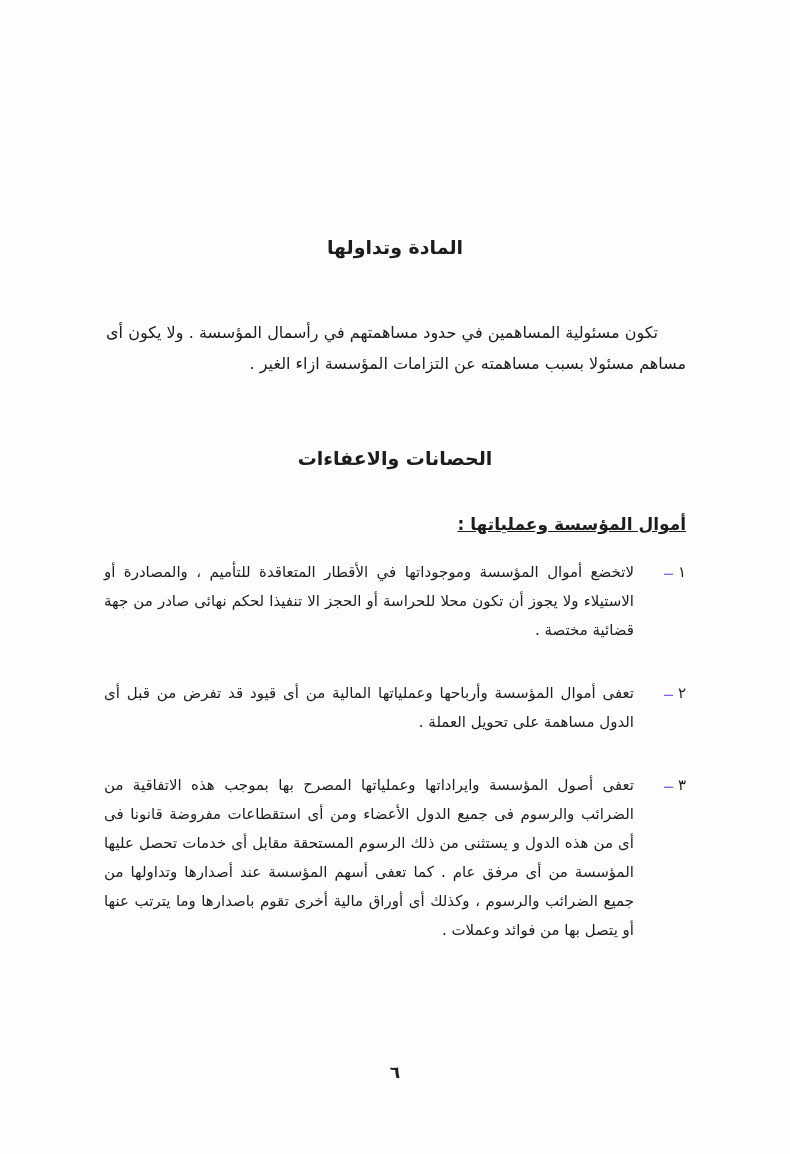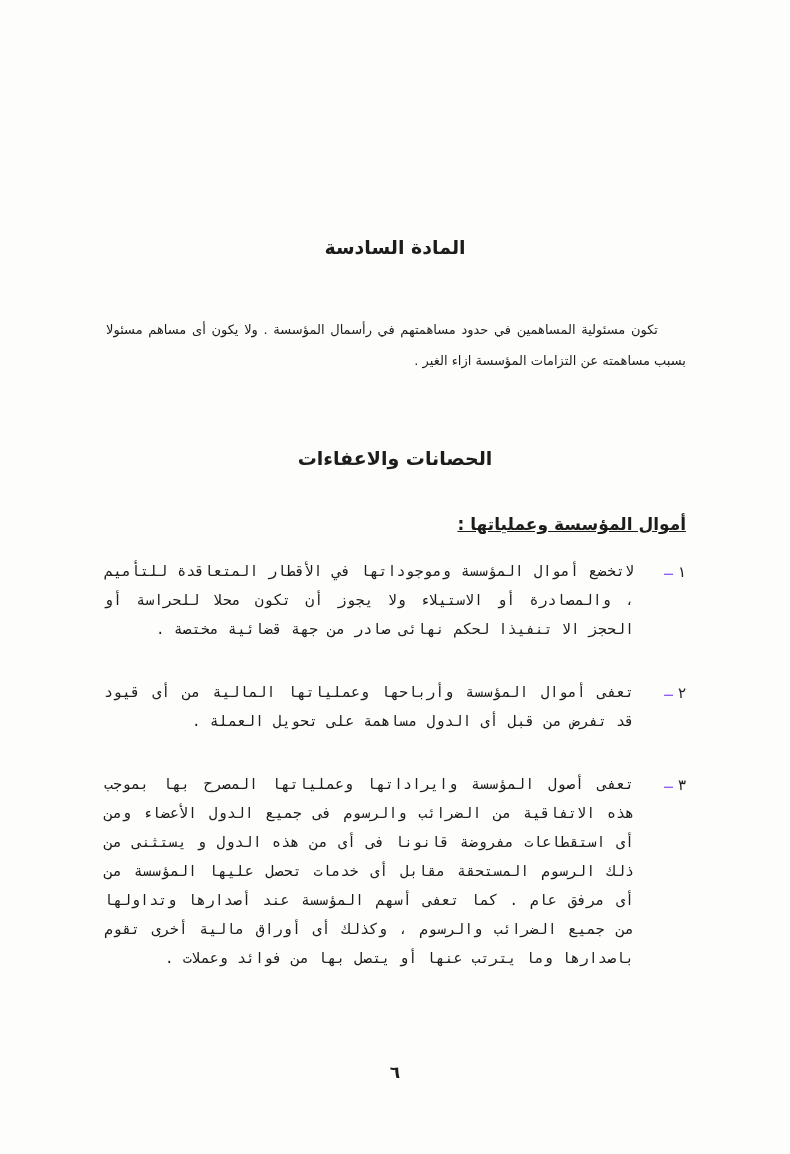--- a/index.html
+++ b/index.html
@@ -29,21 +29,21 @@
   }
   .h-article6   { top: 236px; }
   .h-article7   { top: 411px; }
   .h-article7-sub { top: 447px; }
 
   .body-par {
     position: absolute;
     top: 301px;
     right: 104px;
     width: 580px;
-    font-size: 13px;
+    font-size: 16px;
     line-height: 31px;
     text-align: justify;
     text-indent: 28px;
   }
 
   .section-heading {
     position: absolute;
     top: 514px;
     right: 104px;
     font-weight: bold;
@@ -73,39 +73,38 @@
     gap: 5px;
   }
   .item-dash {
     position: relative;
     top: -2px;
     color: #8b5cf6;
   }
   .item-text {
     flex: 1 1 auto;
     text-align: justify;
-    font-family: Liberation Mono, monospace;
   }
 
   .page-number {
     position: absolute;
     top: 1062px;
     left: 0;
     right: 0;
     text-align: center;
     font-size: 17px;
     font-weight: bold;
   }
 </style>
 </head>
 <body>
 
 <div class="page">
 
-  <div class="heading h-article6">المادة السادسة</div>
+  <div class="heading h-article6">المادة وتداولها</div>
 
   <p class="body-par">تكون مسئولية المساهمين في حدود مساهمتهم في رأسمال المؤسسة . ولا يكون أى مساهم مسئولا بسبب مساهمته عن التزامات المؤسسة ازاء الغير .</p>
 
 
   <div class="heading h-article7-sub">الحصانات والاعفاءات</div>
 
   <div class="section-heading">أموال المؤسسة وعملياتها :</div>
 
   <div class="items">
 

